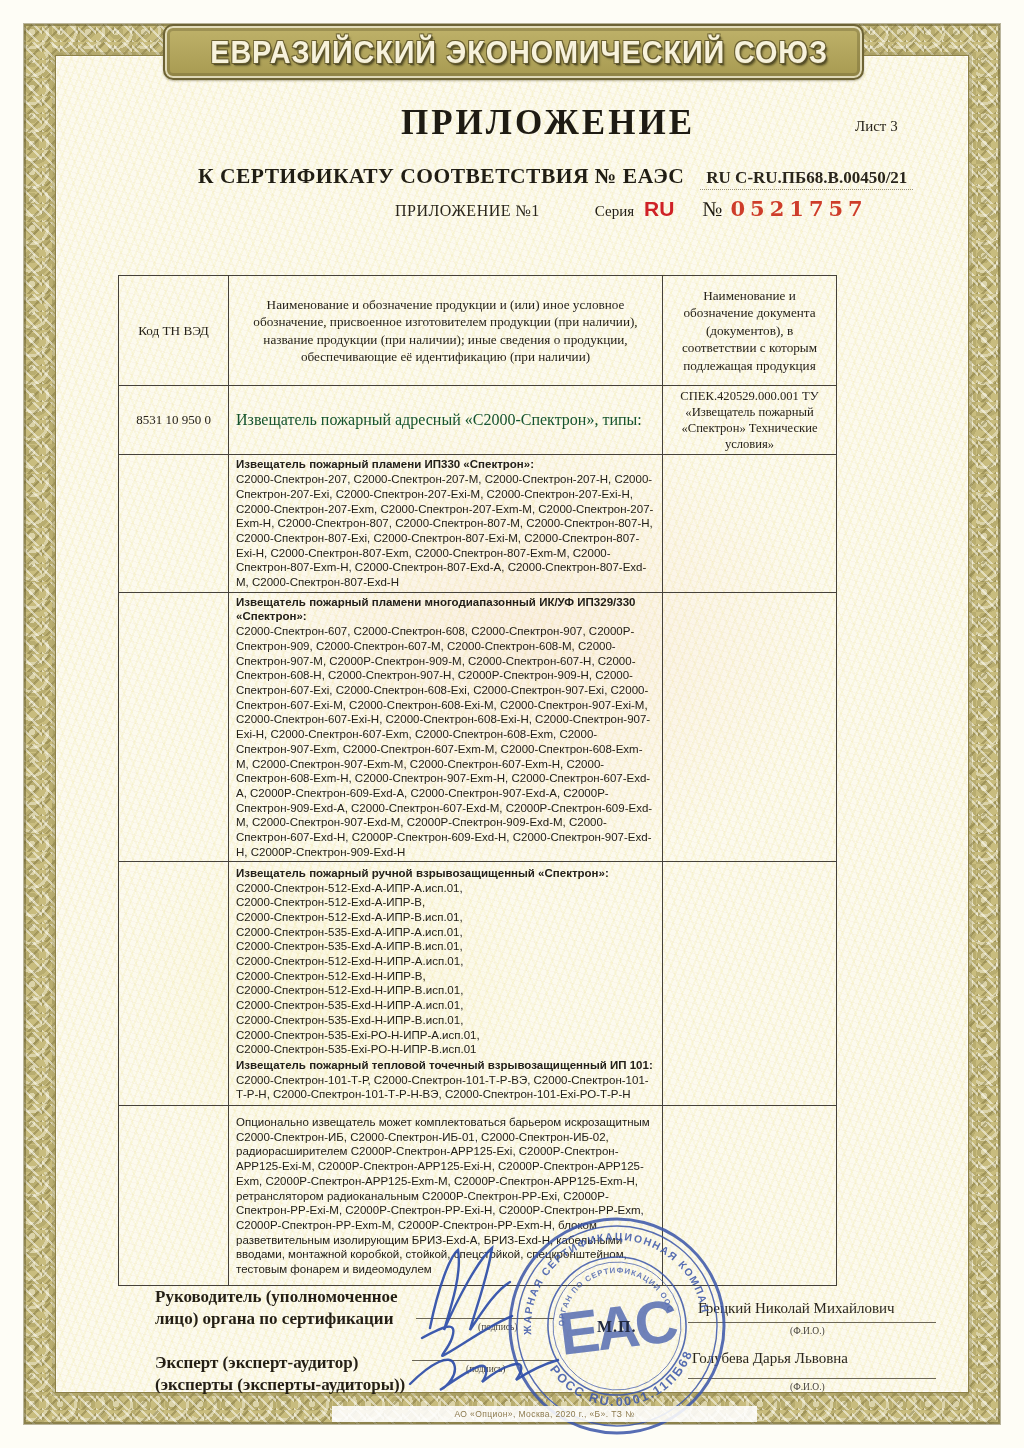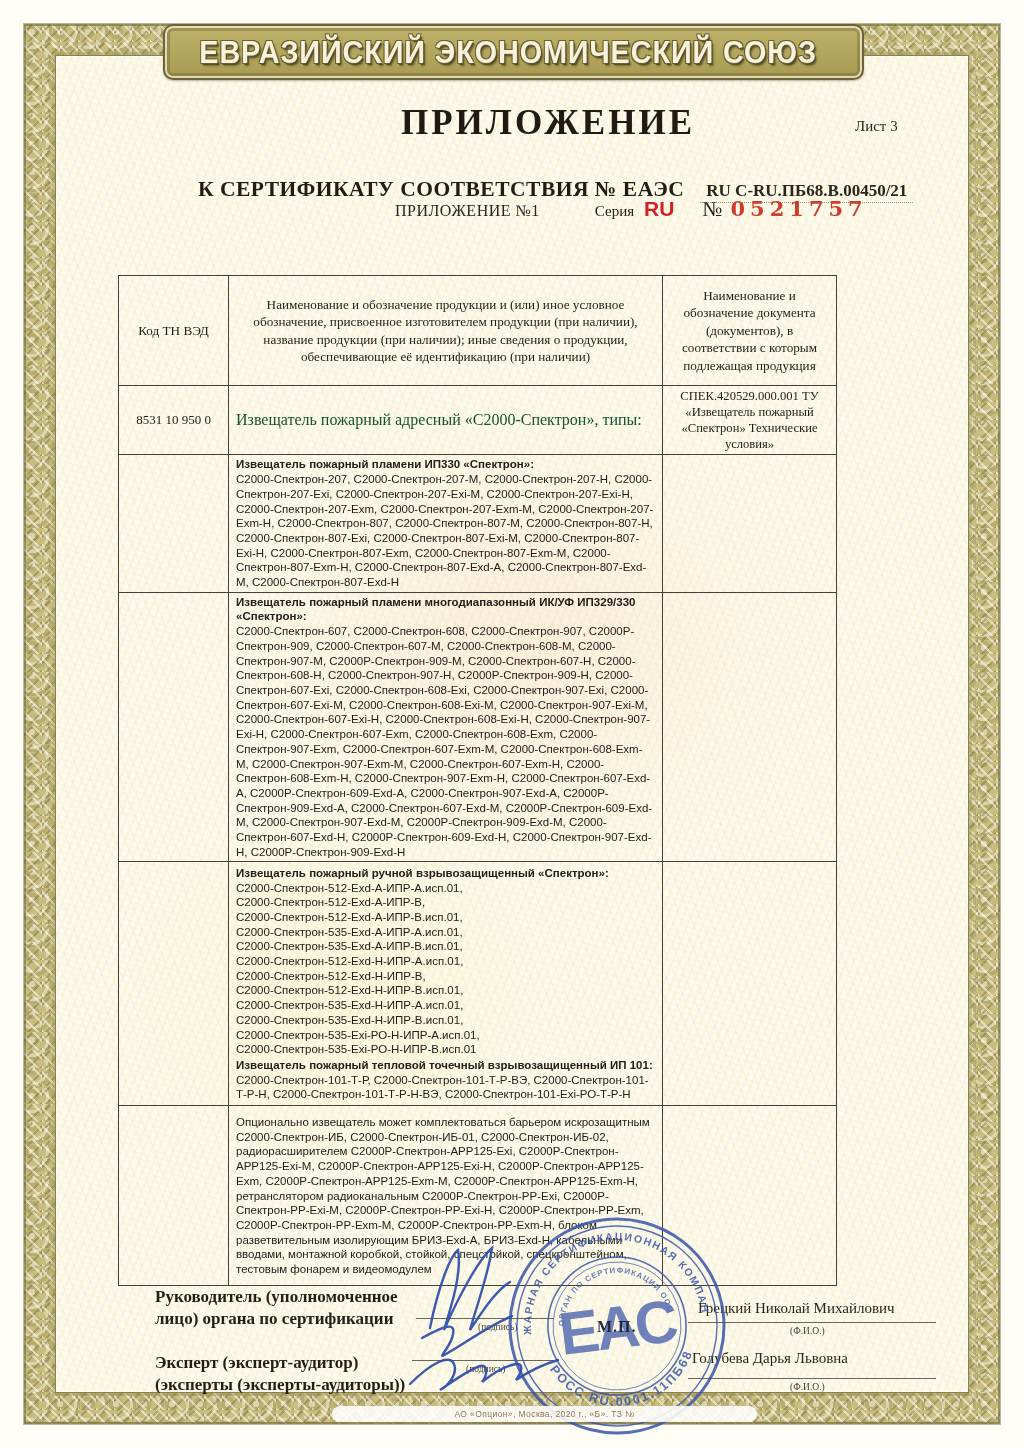--- a/index.html
+++ b/index.html
@@ -24,31 +24,31 @@
       repeating-linear-gradient(112deg, rgba(233,222,118,.14) 0 2px, transparent 2px 7px),
       repeating-linear-gradient(68deg, rgba(233,222,118,.11) 0 2px, transparent 2px 9px),
       repeating-linear-gradient(15deg, rgba(219,168,148,.07) 0 1px, transparent 1px 6px);}
 
   .content{position:absolute;inset:0;}
 
   
   .banner{position:absolute;left:163px;top:24px;width:697px;height:52px;border-radius:10px;
     background:linear-gradient(#bfb26a,#a79a51);border:2px solid #6d6335;
     box-shadow:inset 0 0 0 2px rgba(250,246,222,.75), inset 0 0 0 5px rgba(109,99,53,.4), 0 1px 2px rgba(90,80,40,.4);
-    display:flex;align-items:center;justify-content:flex-start;}
+    display:flex;align-items:center;justify-content:flex-end;}
   .banner-text{display:inline-block;transform:scaleX(.9);white-space:nowrap;
     font-family:"Liberation Sans",sans-serif;font-weight:800;font-size:32px;letter-spacing:1px;
     color:#f7f2dc;
     text-shadow:-1px -1px 0 #6a6031,1px -1px 0 #6a6031,-1px 1px 0 #6a6031,1.5px 1.5px 0 #57502a,2.5px 2.5px 2px rgba(60,54,22,.55);}
 
   
   .doc-title{position:absolute;left:0;top:103px;width:1024px;text-align:center;
     font-size:35px;font-weight:bold;letter-spacing:3px;color:#1e1b13;margin-left:36px;}
   .sheet{position:absolute;left:855px;top:118px;font-size:15px;color:#2a261d;}
-  .cert-line{position:absolute;left:198px;top:177px;white-space:nowrap;}
+  .cert-line{position:absolute;left:198px;top:164px;white-space:nowrap;}
   .cert-line .lbl{font-size:21.5px;font-weight:bold;letter-spacing:.5px;color:#201d14;}
   .cert-line .num{font-size:17px;font-weight:bold;color:#2a261c;margin-left:16px;
     padding:0 6px 2px 6px;border-bottom:1px dotted #9a927c;}
   .series-line{position:absolute;left:395px;top:196px;white-space:nowrap;}
   .series-line .appnum{font-size:16px;letter-spacing:.5px;color:#2a261d;}
   .series-line .ser{font-size:15px;margin-left:55px;color:#211d14;}
   .series-line .ser-val{font-family:"Liberation Sans",sans-serif;font-weight:bold;font-size:21px;color:#cf2126;margin-left:10px;}
   .series-line .no-sign{font-size:21px;margin-left:28px;color:#211d14;}
   .series-line .no-val{font-family:"DejaVu Serif",serif;font-weight:bold;font-size:21px;letter-spacing:5px;color:#ce3d2a;margin-left:8px;}
   .subtitle{position:absolute;left:0;top:236px;width:1024px;text-align:center;font-size:15.5px;color:#26221a;}
@@ -74,21 +74,21 @@
   .sig-line{position:absolute;border-bottom:1.2px solid #6b6657;}
   .caption{position:absolute;font-size:9.5px;color:#46423a;}
   .signer{position:absolute;font-size:15px;color:#2a261d;white-space:nowrap;}
 
   
   .stamp{position:absolute;left:503px;top:1212px;width:228px;height:228px;opacity:.85;transform:rotate(-7deg);}
   .mp{position:absolute;left:597px;top:1318px;font-size:16px;font-weight:bold;color:#20283f;letter-spacing:1px;}
   .hand-sig{position:absolute;left:392px;top:1242px;width:230px;height:165px;pointer-events:none;}
 
   
-  .imprint{position:absolute;left:332px;top:1406px;width:425px;height:16px;border-radius:8px;
+  .imprint{position:absolute;left:332px;top:1406px;width:425px;height:16px;border-radius:0;
     background:rgba(255,255,255,.88);display:flex;align-items:center;justify-content:center;
     font-family:"Liberation Sans",sans-serif;font-size:8.5px;color:#8c7a4e;letter-spacing:.4px;}
 </style>
 </head>
 <body>
 
 <div class="page">
   <div class="frame"></div>
   <div class="frame-inner"></div>
 

